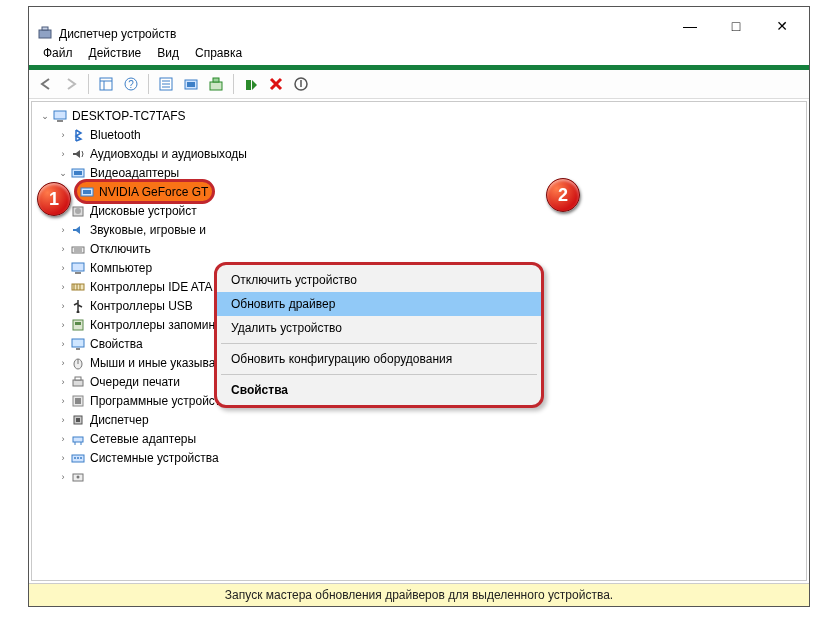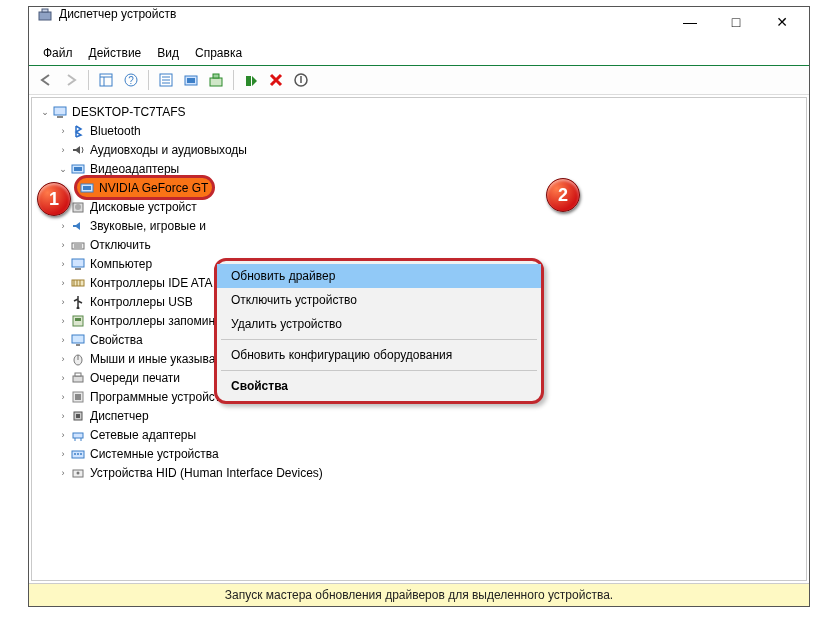--- a/index.html
+++ b/index.html
@@ -1,23 +1,23 @@
 <!DOCTYPE html>
 <html><head>
 <meta charset="utf-8">
 <style>
   * { box-sizing: border-box; font-family: "Segoe UI", Tahoma, sans-serif; }
   body { margin: 0; background: #fff; width: 839px; height: 631px; position: relative; overflow: hidden; }
   .window { position: absolute; top: 6px; left: 28px; width: 782px; height: 601px; border: 1px solid #555; background: #fff; display: flex; flex-direction: column; }
-  .titlebar { height: 34px; display: flex; align-items: flex-start; padding: 0 4px 0 8px; font-size: 12px; }
+  .titlebar { height: 34px; display: flex; align-items: flex-end; padding: 0 4px 0 8px; font-size: 12px; }
   .title-icon { width: 16px; height: 16px; margin-right: 6px; display:inline-flex; align-items:center; justify-content:center;}
   .title-text { flex: 1; }
   .win-controls { display: flex; }
   .win-btn { width: 46px; height: 30px; display:flex; align-items:center; justify-content:center; font-size: 14px; color:#000; }
-  .menubar { display: flex; padding: 2px 6px; font-size: 12px; border-bottom: 1px solid #15803d; }
+  .menubar { display: flex; padding: 2px 6px; font-size: 12px; border-bottom: 5px solid #15803d; }
   .menubar span { padding: 3px 8px; }
   .toolbar { display: flex; align-items: center; padding: 3px 6px; gap: 3px; border-bottom: 1px solid #ddd; background:#fdfdfd; }
   .toolbar .sep { width:1px; height:20px; background:#ccc; margin:0 3px; }
   .tb-btn { width:22px; height:22px; display:flex; align-items:center; justify-content:center; border:1px solid transparent; }
   .tree { flex:1; overflow:auto; padding: 4px 2px; font-size: 12px; border:1px solid #c9c9c9; margin:2px; position:relative; }
   .node { white-space: nowrap; padding: 1px 0; display:flex; align-items:center; height:19px;}
   .exp { width:14px; display:inline-flex; justify-content:center; color:#666; font-size:9px; }
   .ind { display:inline-block; }
   .node .ic { width:16px; height:16px; margin-right:4px; display:inline-flex; align-items:center; justify-content:center; font-size:12px; }
   .selected { background:#f97316; border:3px solid #c1272d; border-radius:14px; padding:0 4px 0 2px; height:25px; display:inline-flex; align-items:center; position:relative; }
@@ -340,27 +340,26 @@
         </div>
         <div class="node">
           <span class="ind" style="width:22px"></span>
           <span class="exp">›</span>
           <span class="ic">
             <svg width="14" height="14">
               <rect x="2" y="4" width="10" height="7" fill="#eee" stroke="#777"></rect>
               <circle cx="7" cy="7" r="1.5" fill="#777"></circle>
             </svg>
           </span>
-          <span>Устройства HID (Human Interface Devices)</span>
         </div>
       </div>
 
     <div class="context-menu">
+      <div class="ctx-item">Отключить устройство</div>
       <div class="ctx-item hl">Обновить драйвер</div>
-      <div class="ctx-item">Отключить устройство</div>
       <div class="ctx-item">Удалить устройство</div>
       <div class="ctx-sep"></div>
       <div class="ctx-item">Обновить конфигурацию оборудования</div>
       <div class="ctx-sep"></div>
       <div class="ctx-item"><b>Свойства</b></div>
     </div>
   </div>
 
   <div class="statusbar">
     <span>Запуск мастера обновления драйверов для выделенного устройства.</span>

